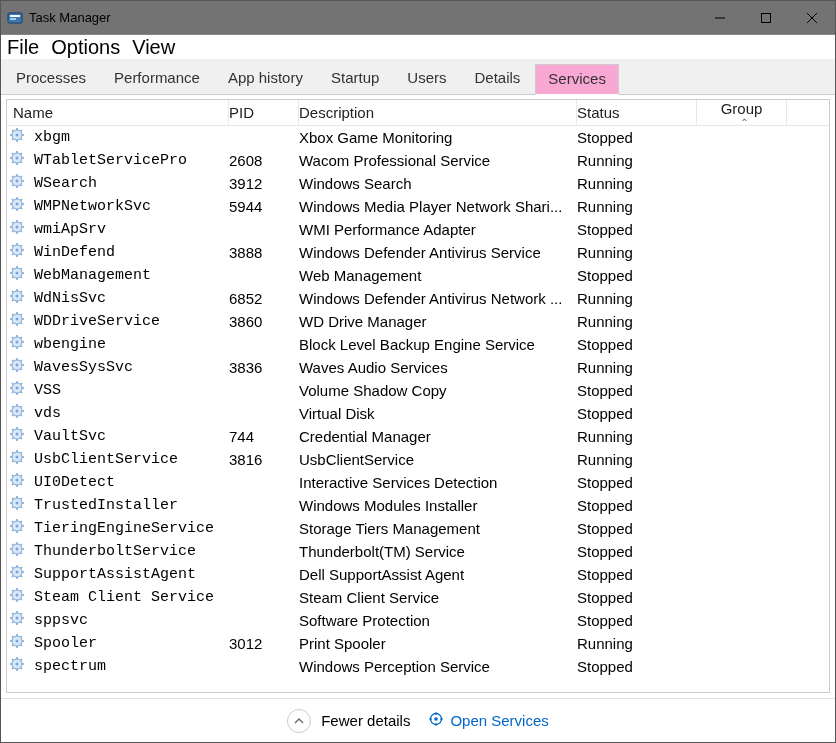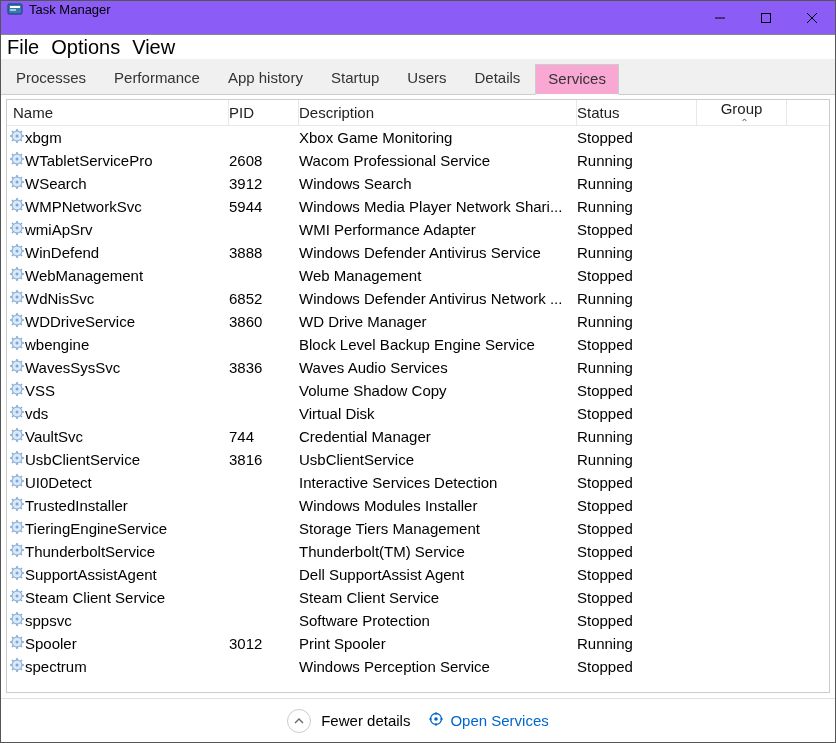--- a/index.html
+++ b/index.html
@@ -1,18 +1,18 @@
 <!DOCTYPE html>
 <html><head>
 <meta charset="utf-8">
 <style>
   * { box-sizing: border-box; }
   html, body { margin: 0; padding: 0; font-family: "Segoe UI", Tahoma, sans-serif; font-size: 15px; color: #000; background:#fff; }
   .window { width: 836px; height: 743px; border:1px solid #555; background:#fff; position:relative; display:flex; flex-direction:column; }
-  .titlebar { height:34px; background:#8b5cf6; display:flex; align-items:flex-start; justify-content:space-between; border-bottom:1px solid #888; }
+  .titlebar { height:34px; background:#737373; display:flex; align-items:center; justify-content:space-between; border-bottom:1px solid #888; }
   .title-left { display:flex; align-items:center; gap:6px; padding-left:6px; }
   .title-icon { width:16px; height:16px; display:inline-block; }
   .title-text { font-size:13px; }
   .title-controls { display:flex; }
   .title-btn { width:46px; height:34px; display:flex; align-items:center; justify-content:center; }
   .menubar { height:24px; display:flex; align-items:center; gap:12px; padding:0 6px; font-size:20px; background:#fff; }
   .tabs { display:flex; align-items:flex-start; padding:4px 2px 0 2px; background:#f0f0f0; border-bottom:1px solid #ccc; }
   .tab { padding:5px 12px 7px 12px; font-size:15px; color:#333; border:1px solid transparent; border-bottom:none; margin-right:2px; cursor:default; }
   .tab.active { background:#f9a8d4; border-color:#ccc; border-bottom:1px solid #fff; position:relative; top:1px; }
   .content { flex:1; display:flex; flex-direction:column; border:1px solid #ccc; margin:5px; margin-top:4px; overflow:hidden; }
@@ -20,21 +20,21 @@
   .col-name { width:222px; padding-left:6px; }
   .col-pid { width:70px; }
   .col-desc { width:278px; padding-right:6px; }
   .col-status { width:120px; }
   .col-group { width:90px;flex-direction:column; }
   .hdr { display:flex; align-items:center; height:100%; border-right:1px solid #e8e8e8; }
   .sort-arrow { margin-left:6px; font-size:10px; color:#666; }
   .grid-body { flex:1; overflow-y:scroll; font-size:15px; }
   .row { display:flex; align-items:center; height:23px; }
   .cell { overflow:hidden; white-space:nowrap; text-overflow:ellipsis; }
-  .cell.col-name { display:flex; align-items:center; gap:0; padding-left:2px; }
+  .cell.col-name { display:flex; align-items:center; gap:9px; padding-left:2px;font-family:Liberation Mono, monospace; }
   .svc-icon { width:16px; height:16px; flex-shrink:0; }
   .footer { height:44px; border-top:1px solid #e0e0e0; display:flex; align-items:center; gap:18px; padding:0 10px;justify-content:center; }
   .fewer { display:flex; align-items:center; gap:10px; cursor:default; }
   .fewer-circle { width:24px; height:24px; border:1px solid #ccc; border-radius:50%; display:flex; align-items:center; justify-content:center; }
   .open-svc { display:flex; align-items:center; gap:6px; color:#0066cc; cursor:pointer; }
   
   .grid-body::-webkit-scrollbar { width:18px; }
   .grid-body::-webkit-scrollbar-track { background:#f0f0f0; }
   .grid-body::-webkit-scrollbar-thumb { background:#c2c2c2; }
   .grid-body::-webkit-scrollbar-button { height:18px; background:#f0f0f0; }

